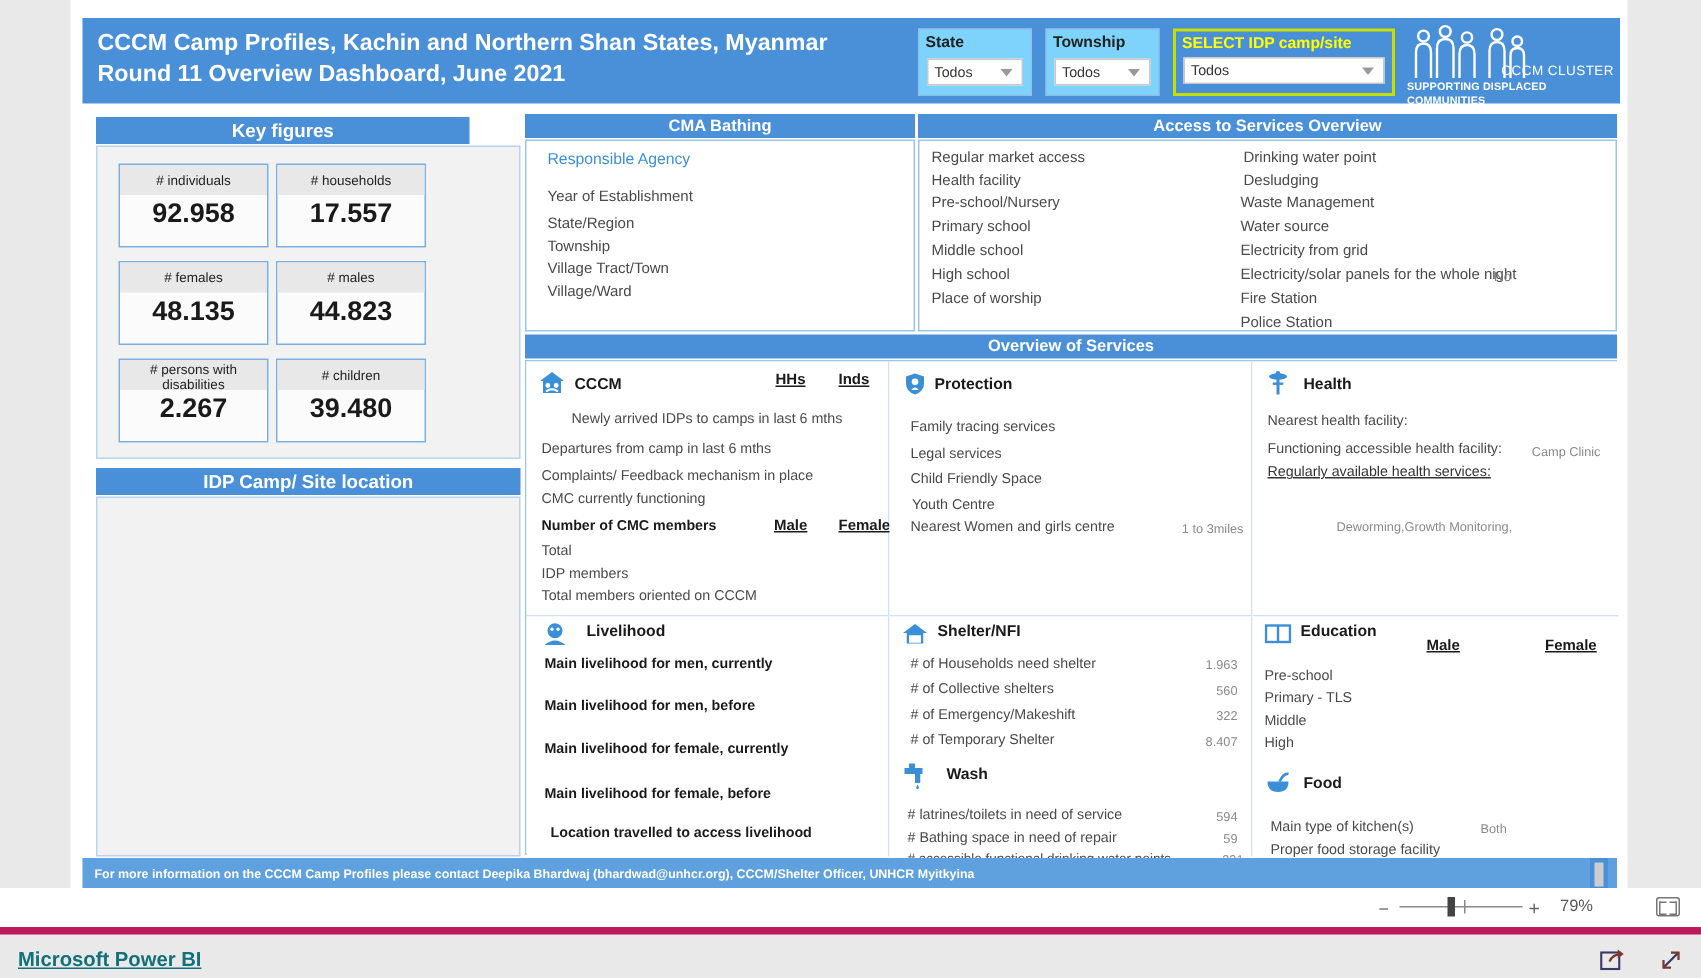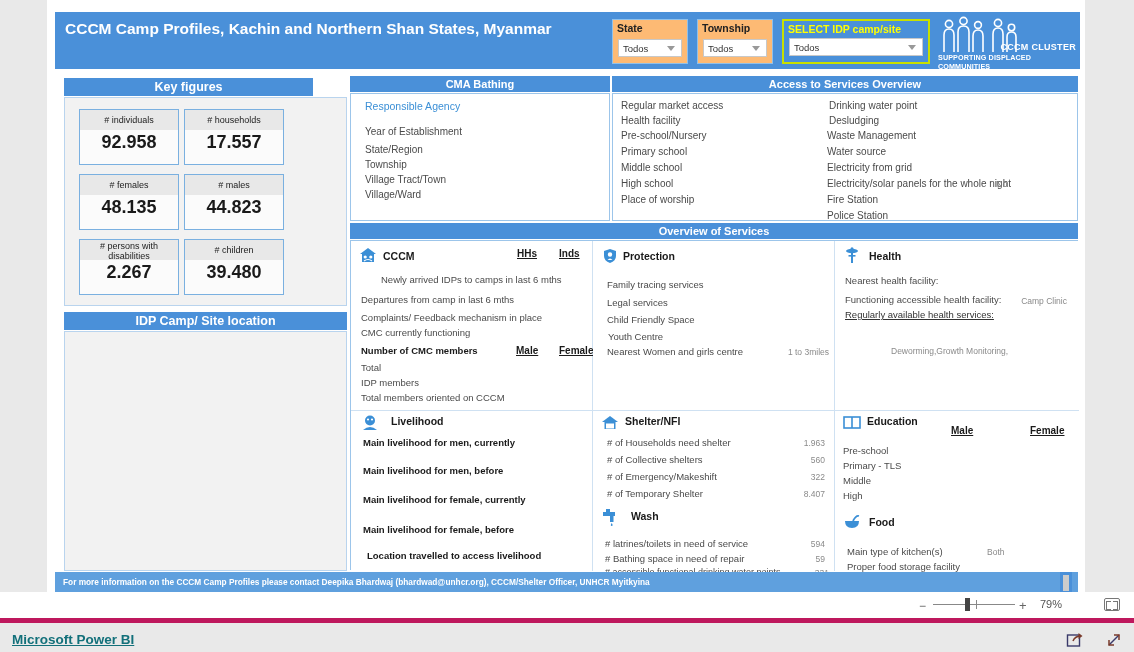--- a/index.html
+++ b/index.html
@@ -21,21 +21,21 @@
   .hdr {
     position: absolute; left: 55px; top: 12px; width: 1025px; height: 57px;
     background: #4a90d9;
   }
   .hdr-title {
     position: absolute; left: 10px; top: 6px; width: 580px;
     color: #ffffff; font-size: 15.5px; font-weight: bold; line-height: 21px;
   }
 
   
-  .slicer { position: absolute; background: #fdba74; }
+  .slicer { position: absolute; background: #7dd3fc; }
   .slicer-label {
     position: absolute; left: 4px; top: 2px;
     font-size: 10.5px; font-weight: bold; color: #1a1a1a;
   }
   .slicer-box {
     position: absolute; left: 5px; bottom: 6px; right: 5px; height: 18px;
     border: 1px solid #c8c8c8; background: #fff;
     font-size: 9.5px; color: #333; padding: 3px 4px;
   }
   .chev {
@@ -50,21 +50,21 @@
   #slicer-township { left: 697px; top: 19px; width: 76px; height: 45px; border: 1px solid #8fc0ea; }
   #slicer-camp     { left: 782px; top: 19px; width: 148px; height: 45px; border: 2px solid #c8e000; }
   #slicer-camp .slicer-label { color: #ffff00; }
   #slicer-camp { background: #4a90d9; }
   #slicer-state .slicer-label, #slicer-township .slicer-label { color: #222; }
 
   
   .logo { position: absolute; left: 938px; top: 16px; width: 140px; height: 50px; }
   .logo-text1 {
     position: absolute; right: 2px; top: 26px;
-    font-size: 9px; font-weight: bold; color: #fff; letter-spacing: .3px;
+    font-size: 9px; font-weight: normal; color: #fff; letter-spacing: .3px;
   }
   .logo-text2 {
     position: absolute; right: 2px; top: 37px;
     font-size: 7.2px; font-weight: bold; color: #fff; letter-spacing: .1px;
   }
 
   
   .secbar {
     position: absolute; background: #4a90d9; color: #fff;
     font-size: 11px; font-weight: bold; text-align: center;
@@ -205,20 +205,21 @@
 </head>
 <body>
 
 <div id="app">
 
   <div id="canvas"></div>
 
   <div class="hdr">
     <div class="hdr-title">
       <div>CCCM Camp Profiles, Kachin and Northern Shan States, Myanmar</div>
+      <div>Round 11 Overview Dashboard, June 2021</div>
     </div>
   </div>
 
   <div class="slicer" id="slicer-state">
     <div class="slicer-label">State</div>
     <div class="slicer-box">
       <span>Todos</span>
       <span class="chev"></span>
     </div>
   </div>

